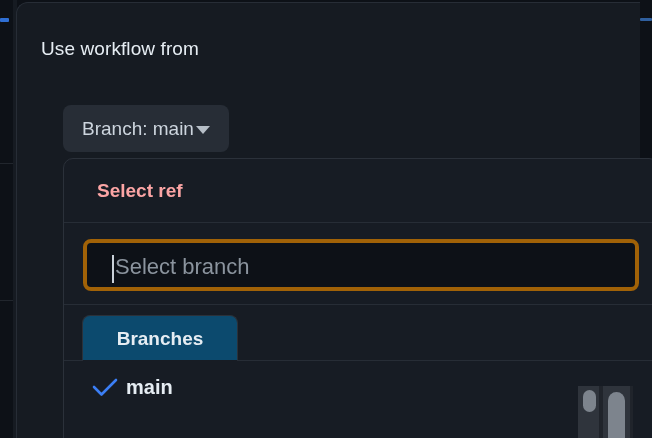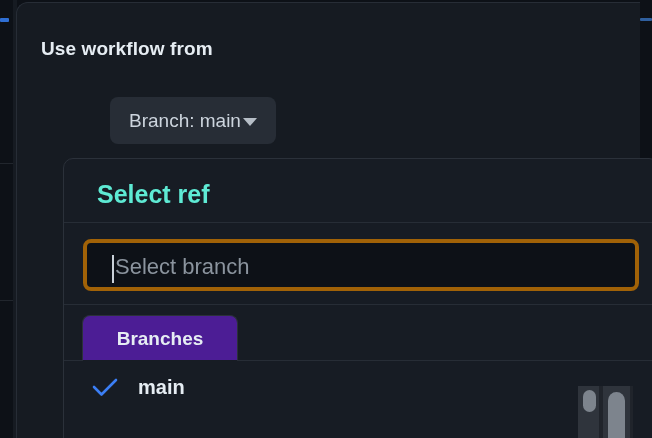--- a/index.html
+++ b/index.html
@@ -87,42 +87,41 @@
     right: 0;
     bottom: 0;
   }
 
   
   .section-title {
     position: absolute;
     left: 0;
     top: 35px;
     font-size: 19px;
-    font-weight: bold;
+    font-weight: normal;
     color: #e6edf3;
     letter-spacing: 0.1px;
     white-space: nowrap;
   }
 
   
   .branch-button {
     position: absolute;
     left: 22px;
-    top: 94px;
+    top: 102px;
     height: 47px;
     padding: 0 19px;
     display: flex;
     align-items: center;
     gap: 2px;
     background: #272d36;
     border: none;
     border-radius: 8px;
     cursor: pointer;
     box-sizing: border-box;
-    margin-left: 47px;
   }
   .branch-button-label {
     font-size: 19px;
     font-weight: normal;
     color: #cdd5de;
     white-space: nowrap;
   }
   .caret-down {
     width: 0;
     height: 0;
@@ -150,23 +149,23 @@
   .ref-popup-header {
     position: relative;
     height: 64px;
     border-bottom: 1px solid #272d36;
     box-sizing: border-box;
   }
   .ref-popup-title {
     position: absolute;
     left: 33px;
     top: 21px;
-    font-size: 25px;
+    font-size: 19px;
     font-weight: bold;
-    color: #5eead4;
+    color: #fca5a5;
     white-space: nowrap;
   }
 
   .ref-search-row {
     position: relative;
     height: 82px;
     border-bottom: 1px solid #272d36;
     box-sizing: border-box;
   }
   .ref-search-field {
@@ -219,21 +218,21 @@
     font-size: 19px;
     cursor: pointer;
     box-sizing: border-box;
     white-space: nowrap;
   }
   .tab.active {
     left: 18px;
     width: 156px;
     color: #e6edf3;
     font-weight: bold;
-    background: #4c1d95;
+    background: #0c4a6e;
     border: 1px solid #2b313a;
     border-bottom: none;
     border-top-left-radius: 8px;
     border-top-right-radius: 8px;
   }
   .tab.inactive {
     left: 180px;
     width: 128px;
     color: #8b949e;
     font-weight: normal;
@@ -275,21 +274,20 @@
     width: 34px;
     flex: none;
     display: flex;
     align-items: center;
   }
   .ref-check svg { display: block; }
   .ref-item-label {
     font-size: 20px;
     font-weight: bold;
     color: #e6edf3;
-    margin-left: 12px;
     white-space: nowrap;
   }
 
   
   .scrollbar-track {
     position: absolute;
     background: #2f343c;
   }
   .scrollbar-track.inner {
     left: 578px;

